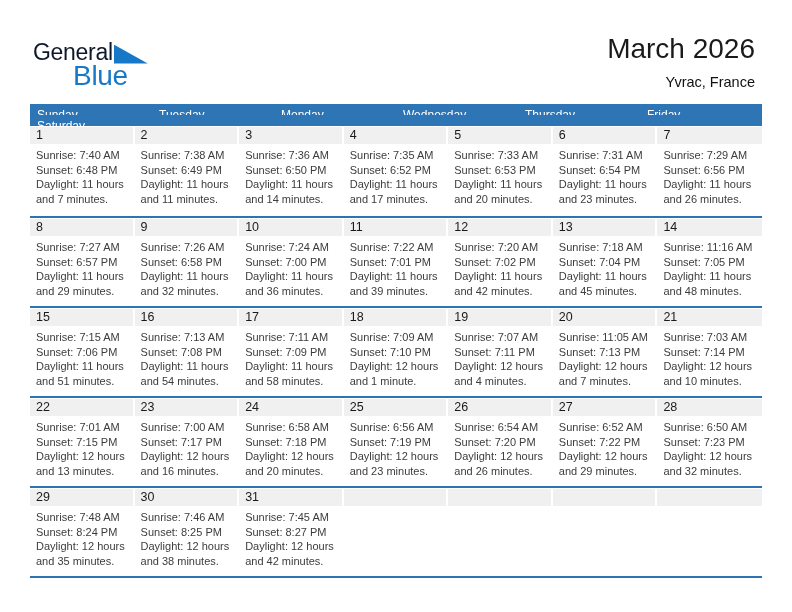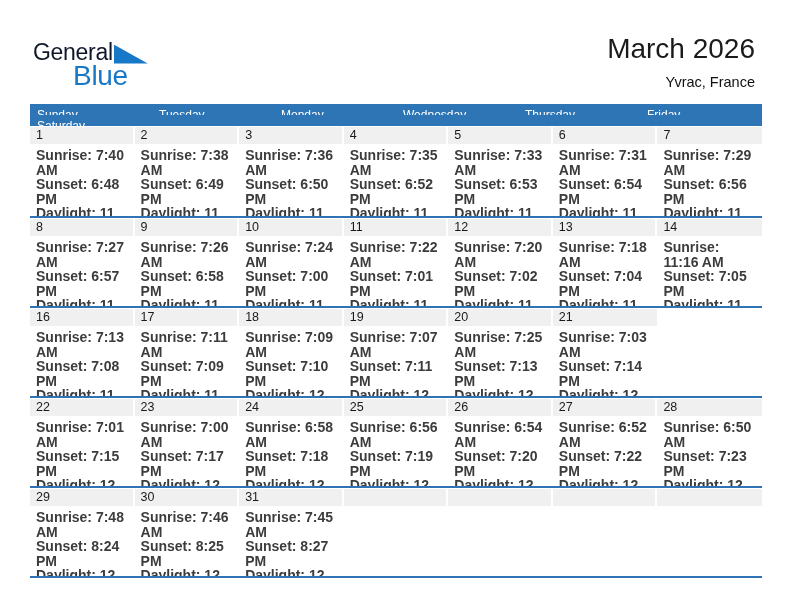--- a/index.html
+++ b/index.html
@@ -34,21 +34,21 @@
   .week-row{display:grid;grid-template-columns:repeat(7,1fr);height:88px;border-top:2px solid var(--row-separator-blue,#2E74B5);}
   .week-row:first-child{border-top:none;height:90px;}
   .day-cell{overflow:hidden;}
   .daynum-strip{
     height:17px;line-height:17px;
     background:var(--daynum-strip-gray,#F0F0F0);
     margin:1px 2px 0 0;padding-left:6px;
     font-size:12.5px;color:#1a1a1a;
   }
   .cell-last .daynum-strip{margin-right:0;}
-  .cell-body{padding:4px 6px 0 6px;font-size:14px;line-height:14.5px;color:#3c3c3c;font-weight:bold;}
+  .cell-body{padding:4px 6px 0 6px;font-size:11px;line-height:14.5px;color:#3c3c3c;}
 </style>
 </head>
 <body>
 
 <div class="page">
 
   <div class="logo">
     <div class="logo-line1">
       <span>General</span>
       <span class="logo-triangle"></span>
@@ -183,20 +183,28 @@
             <div class="daynum-strip">14</div>
             <div class="cell-body">
               <div>Sunrise: 11:16 AM</div>
               <div>Sunset: 7:05 PM</div>
               <div>Daylight: 11 hours and 48 minutes.</div>
             </div>
           </div>
         </div>
         <div class="week-row">
           <div class="day-cell">
+            <div class="daynum-strip">15</div>
+            <div class="cell-body">
+              <div>Sunrise: 7:15 AM</div>
+              <div>Sunset: 7:06 PM</div>
+              <div>Daylight: 11 hours and 51 minutes.</div>
+            </div>
+          </div>
+          <div class="day-cell">
             <div class="daynum-strip">16</div>
             <div class="cell-body">
               <div>Sunrise: 7:13 AM</div>
               <div>Sunset: 7:08 PM</div>
               <div>Daylight: 11 hours and 54 minutes.</div>
             </div>
           </div>
           <div class="day-cell">
             <div class="daynum-strip">17</div>
             <div class="cell-body">
@@ -217,21 +225,21 @@
             <div class="daynum-strip">19</div>
             <div class="cell-body">
               <div>Sunrise: 7:07 AM</div>
               <div>Sunset: 7:11 PM</div>
               <div>Daylight: 12 hours and 4 minutes.</div>
             </div>
           </div>
           <div class="day-cell">
             <div class="daynum-strip">20</div>
             <div class="cell-body">
-              <div>Sunrise: 7:25 AM</div>
+              <div>Sunrise: 11:05 AM</div>
               <div>Sunset: 7:13 PM</div>
               <div>Daylight: 12 hours and 7 minutes.</div>
             </div>
           </div>
           <div class="day-cell cell-last">
             <div class="daynum-strip">21</div>
             <div class="cell-body">
               <div>Sunrise: 7:03 AM</div>
               <div>Sunset: 7:14 PM</div>
               <div>Daylight: 12 hours and 10 minutes.</div>

